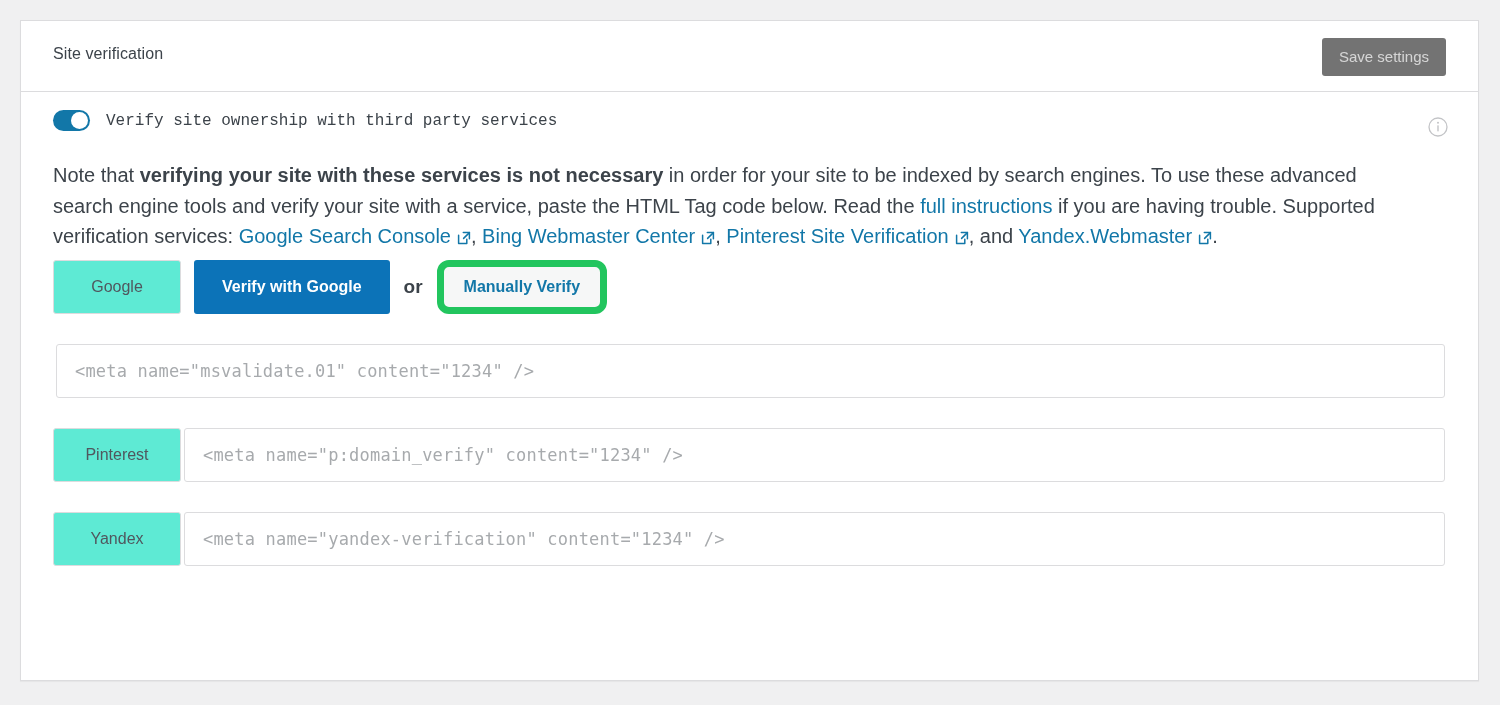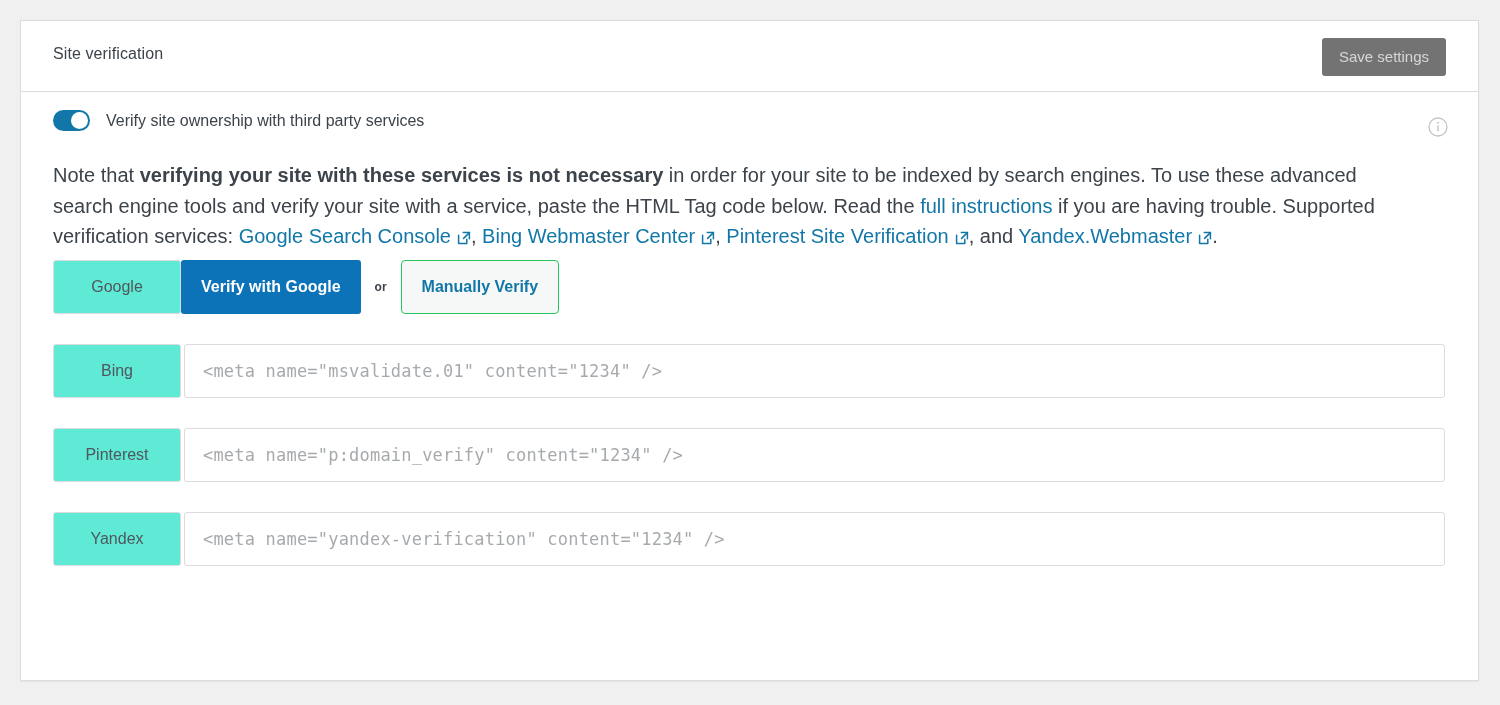--- a/index.html
+++ b/index.html
@@ -94,20 +94,21 @@
     top: 2px;
     width: 17px;
     height: 17px;
     border-radius: 50%;
     background: #ffffff;
   }
   .toggle-label {
     margin-left: 16px;
     font-size: 16px;
     color: #3c434a;
+    font-family: Liberation Mono, monospace;
   }
 
   .note {
     position: absolute;
     left: 32px;
     top: 48px;
     width: 1355px;
     font-size: 20px;
     line-height: 30.5px;
     color: #3c434a;
@@ -170,47 +171,48 @@
     font-family: "DejaVu Sans Mono", monospace;
     font-size: 17px;
     color: #a7aaad;
     letter-spacing: .2px;
     cursor: text;
   }
 
   
   .google-row { align-items: stretch; }
   .verify-btn {
+    margin-left: 13px;
     height: 54px;
-    padding: 0 20px;
+    padding: 0 28px;
     background: #0c73b8;
     color: #ffffff;
     border: none;
     border-radius: 3px;
     font-family: "Liberation Sans", sans-serif;
     font-size: 16px;
     font-weight: bold;
     cursor: pointer;
   }
   .or-text {
     display: flex;
     align-items: center;
     margin-left: 14px;
     margin-right: 14px;
-    font-size: 12px;
+    font-size: 19px;
     font-weight: bold;
     color: #3c434a;
   }
   .manual-btn {
     height: 54px;
     padding: 0 20px;
     background: #f6f7f7;
     color: #1277a8;
-    border: 1px solid #22c55e;
-    border-radius: 4px;
+    border: 7px solid #22c55e;
+    border-radius: 12px;
     font-family: "Liberation Sans", sans-serif;
     font-size: 16px;
     font-weight: bold;
     cursor: pointer;
   }
 </style>
 </head>
 <body>
 
 <div class="card">
@@ -258,21 +260,20 @@
     <div class="rows">
 
       <div class="srow google-row">
         <div class="svc-label">Google</div>
         <button class="verify-btn">Verify with Google</button>
         <span class="or-text">or</span>
         <button class="manual-btn">Manually Verify</button>
       </div>
 
       <div class="srow">
-        <div class="svc-label">Bing</div>
         <div class="input">&lt;meta name="msvalidate.01" content="1234" /&gt;</div>
       </div>
 
       <div class="srow">
         <div class="svc-label">Pinterest</div>
         <div class="input">&lt;meta name="p:domain_verify" content="1234" /&gt;</div>
       </div>
 
       <div class="srow">
         <div class="svc-label">Yandex</div>

